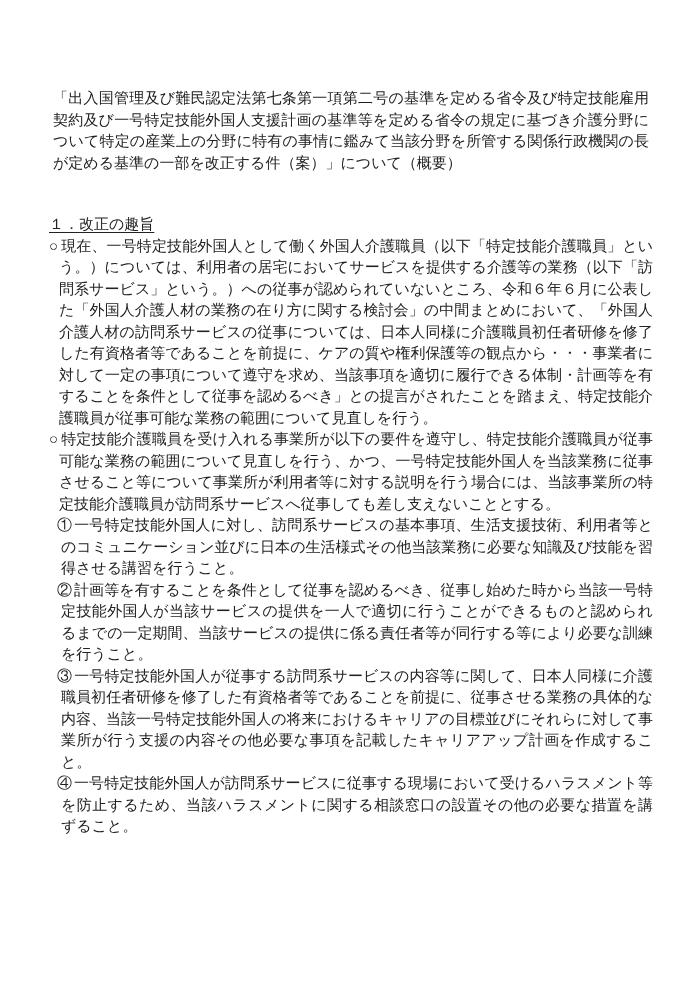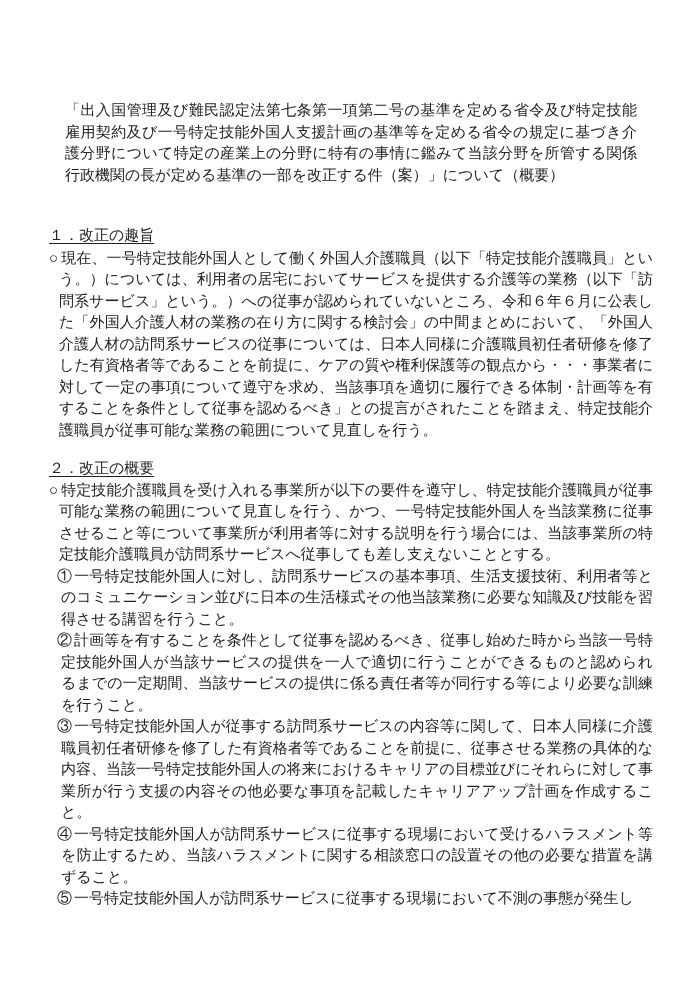--- a/index.html
+++ b/index.html
@@ -17,28 +17,28 @@
   .page {
     position: absolute;
     left: 49px;
     top: 84px;
     width: 604px;
     font-size: 15px;
     line-height: 21.5px;
     text-align: justify;
   }
   .title {
-    margin: 16px;
+    margin: 4px;
   }
   .heading {
     font-size: 15px;
     font-weight: normal;
     margin: 0;
   }
-  .heading.gap-large { margin-top: 40px; font-family: Liberation Mono, monospace; }
+  .heading.gap-large { margin-top: 40px; }
   .heading.gap-small { margin-top: 17px; }
   .heading-text {
     text-decoration: underline;
     text-decoration-thickness: 1px;
     text-underline-offset: 3px;
   }
   .para {
     margin: 0 0 0 10px;
     text-indent: -10px;
   }
@@ -56,28 +56,26 @@
 
   <p class="title">「出入国管理及び難民認定法第七条第一項第二号の基準を定める省令及び特定技能雇用契約及び一号特定技能外国人支援計画の基準等を定める省令の規定に基づき介護分野について特定の産業上の分野に特有の事情に鑑みて当該分野を所管する関係行政機関の長が定める基準の一部を改正する件（案）」について（概要）</p>
 
   <section>
     <h2 class="heading gap-large"><span class="heading-text">１．改正の趣旨</span></h2>
 
     <p class="para"><span class="marker">○</span><span>現在、一号特定技能外国人として働く外国人介護職員（以下「特定技能介護職員」という。）については、利用者の居宅においてサービスを提供する介護等の業務（以下「訪問系サービス」という。）への従事が認められていないところ、令和６年６月に公表した「外国人介護人材の業務の在り方に関する検討会」の中間まとめにおいて、「外国人介護人材の訪問系サービスの従事については、日本人同様に介護職員初任者研修を修了した有資格者等であることを前提に、ケアの質や権利保護等の観点から・・・事業者に対して一定の事項について遵守を求め、当該事項を適切に履行できる体制・計画等を有することを条件として従事を認めるべき」との提言がされたことを踏まえ、特定技能介護職員が従事可能な業務の範囲について見直しを行う。</span></p>
   </section>
 
   <section>
-    <h2 class="heading gap-small"><span class="heading-text">２．改正の概要</span></h2>
 
     <p class="para"><span class="marker">○</span><span>特定技能介護職員を受け入れる事業所が以下の要件を遵守し、特定技能介護職員が従事可能な業務の範囲について見直しを行う、かつ、一号特定技能外国人を当該業務に従事させること等について事業所が利用者等に対する説明を行う場合には、当該事業所の特定技能介護職員が訪問系サービスへ従事しても差し支えないこととする。</span></p>
 
     <p class="item"><span class="marker">①</span><span>一号特定技能外国人に対し、訪問系サービスの基本事項、生活支援技術、利用者等とのコミュニケーション並びに日本の生活様式その他当該業務に必要な知識及び技能を習得させる講習を行うこと。</span></p>
 
     <p class="item"><span class="marker">②</span><span>計画等を有することを条件として従事を認めるべき、従事し始めた時から当該一号特定技能外国人が当該サービスの提供を一人で適切に行うことができるものと認められるまでの一定期間、当該サービスの提供に係る責任者等が同行する等により必要な訓練を行うこと。</span></p>
 
     <p class="item"><span class="marker">③</span><span>一号特定技能外国人が従事する訪問系サービスの内容等に関して、日本人同様に介護職員初任者研修を修了した有資格者等であることを前提に、従事させる業務の具体的な内容、当該一号特定技能外国人の将来におけるキャリアの目標並びにそれらに対して事業所が行う支援の内容その他必要な事項を記載したキャリアアップ計画を作成すること。</span></p>
 
     <p class="item"><span class="marker">④</span><span>一号特定技能外国人が訪問系サービスに従事する現場において受けるハラスメント等を防止するため、当該ハラスメントに関する相談窓口の設置その他の必要な措置を講ずること。</span></p>
 
-    <p class="item"><span class="marker">⑤</span><span>一号特定技能外国人が訪問系サービスに従事する現場において不測の事態が発生し</span></p>
   </section>
 
 </div>
 
 </body></html>

